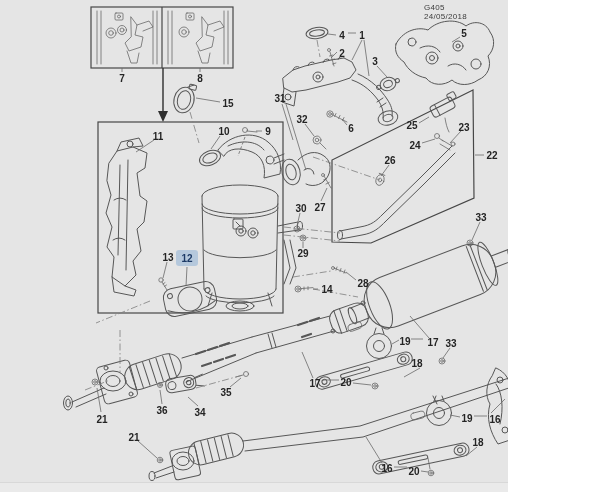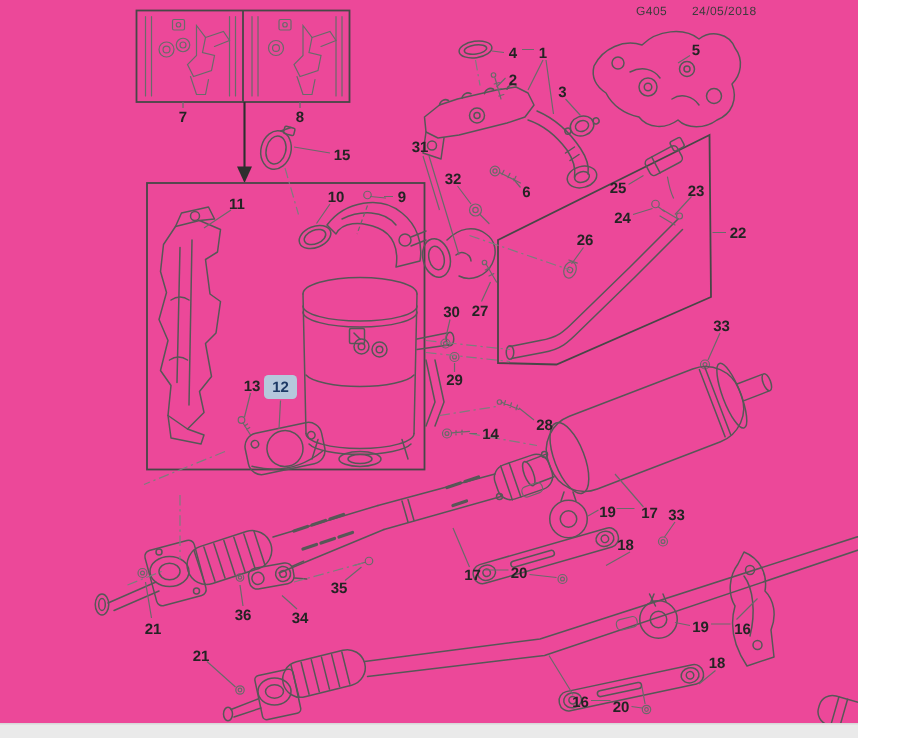--- a/index.html
+++ b/index.html
@@ -1,16 +1,16 @@
 <!DOCTYPE html>
 <html style="--hl-bg: #b5c8dc; --hl-text: #1d3a66;"><head>
 <meta charset="utf-8">
 <style>
   html,body{margin:0;padding:0;background:#fff;}
-  .stage{position:relative;width:572px;height:492px;background:#ec4899;overflow:hidden;
+  .stage{position:relative;width:508px;height:492px;background:#e5e5e5;overflow:hidden;
          font-family:"Liberation Sans",sans-serif;}
   .header{position:absolute;top:3px;left:424px;font-size:8px;color:#3c3c3c;letter-spacing:.3px;}
   .header span{margin-right:14px;}
   .bottom-bar{position:absolute;left:0;bottom:0;width:600px;height:9px;background:#eaeaea;border-top:1px solid #d8d8d8;}
   svg{position:absolute;top:0;left:0;}
   .art{stroke:#575757;fill:none;stroke-width:1;stroke-linecap:round;stroke-linejoin:round;}
   .art2{stroke:#6a6a6a;fill:none;stroke-width:.8;stroke-linecap:round;}
   .box{stroke:#474747;stroke-width:1.2;fill:none;}
   .leader{stroke:#6a6a6a;stroke-width:.8;fill:none;}
   .leader-dashed{stroke:#6a6a6a;stroke-width:.8;fill:none;stroke-dasharray:3 2;}

